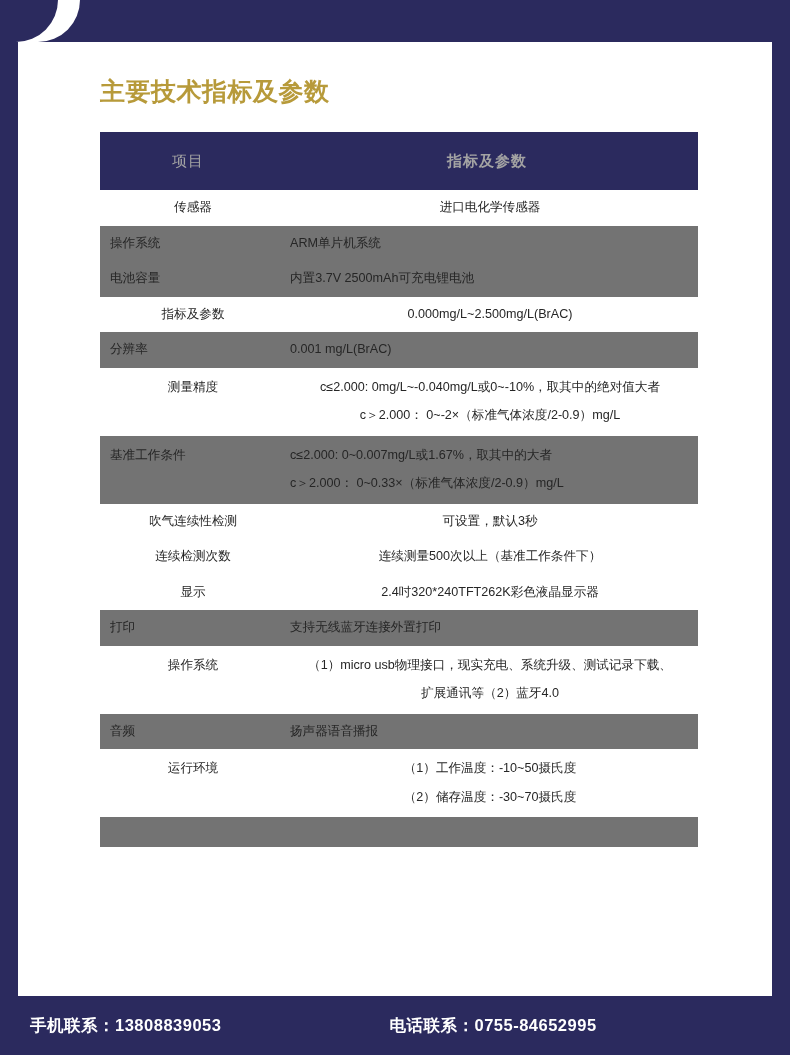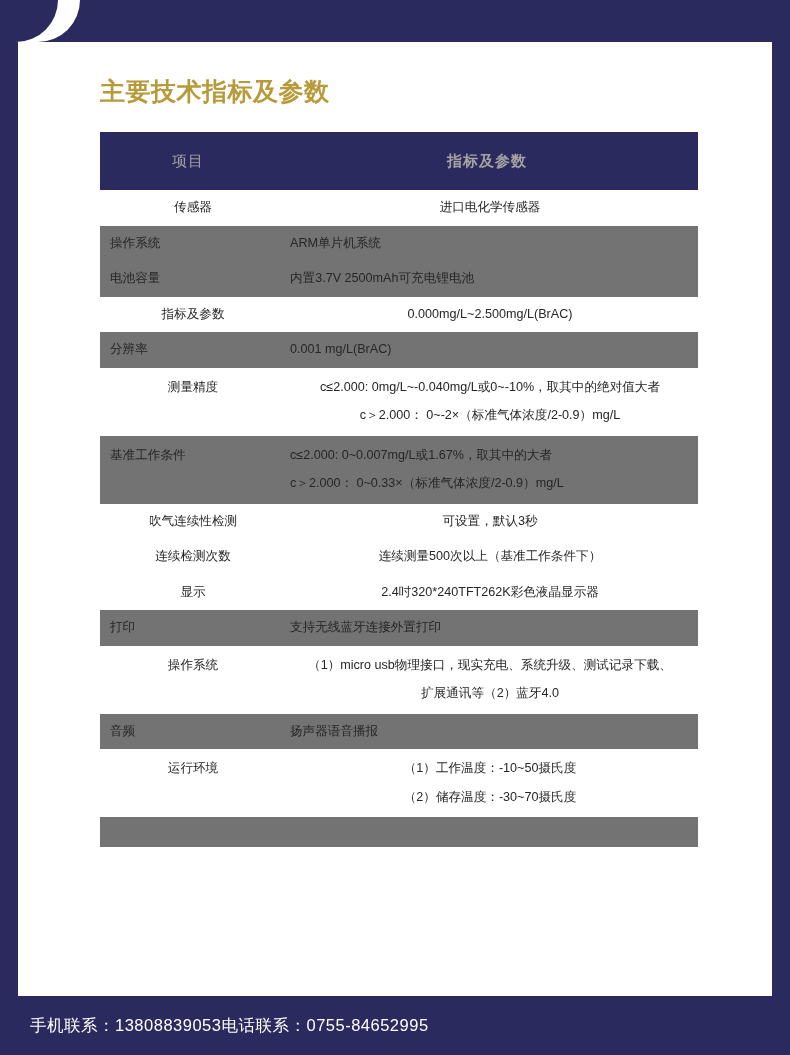--- a/index.html
+++ b/index.html
@@ -71,25 +71,27 @@
     background: #2b2a5e;
     color: #ffffff;
     display: flex;
     align-items: center;
   }
   .footer-item {
     font-size: 16.5px;
     letter-spacing: 0.5px;
     color: #ffffff;
     white-space: nowrap;
+    font-weight: bold;
   }
   .footer-left {
     margin-left: 30px;
   }
   .footer-right {
+    margin-left: 168px;
   }
 
   
   .content {
     position: absolute;
     top: 42px;
     left: 18px;
     width: 754px;
   }
 

